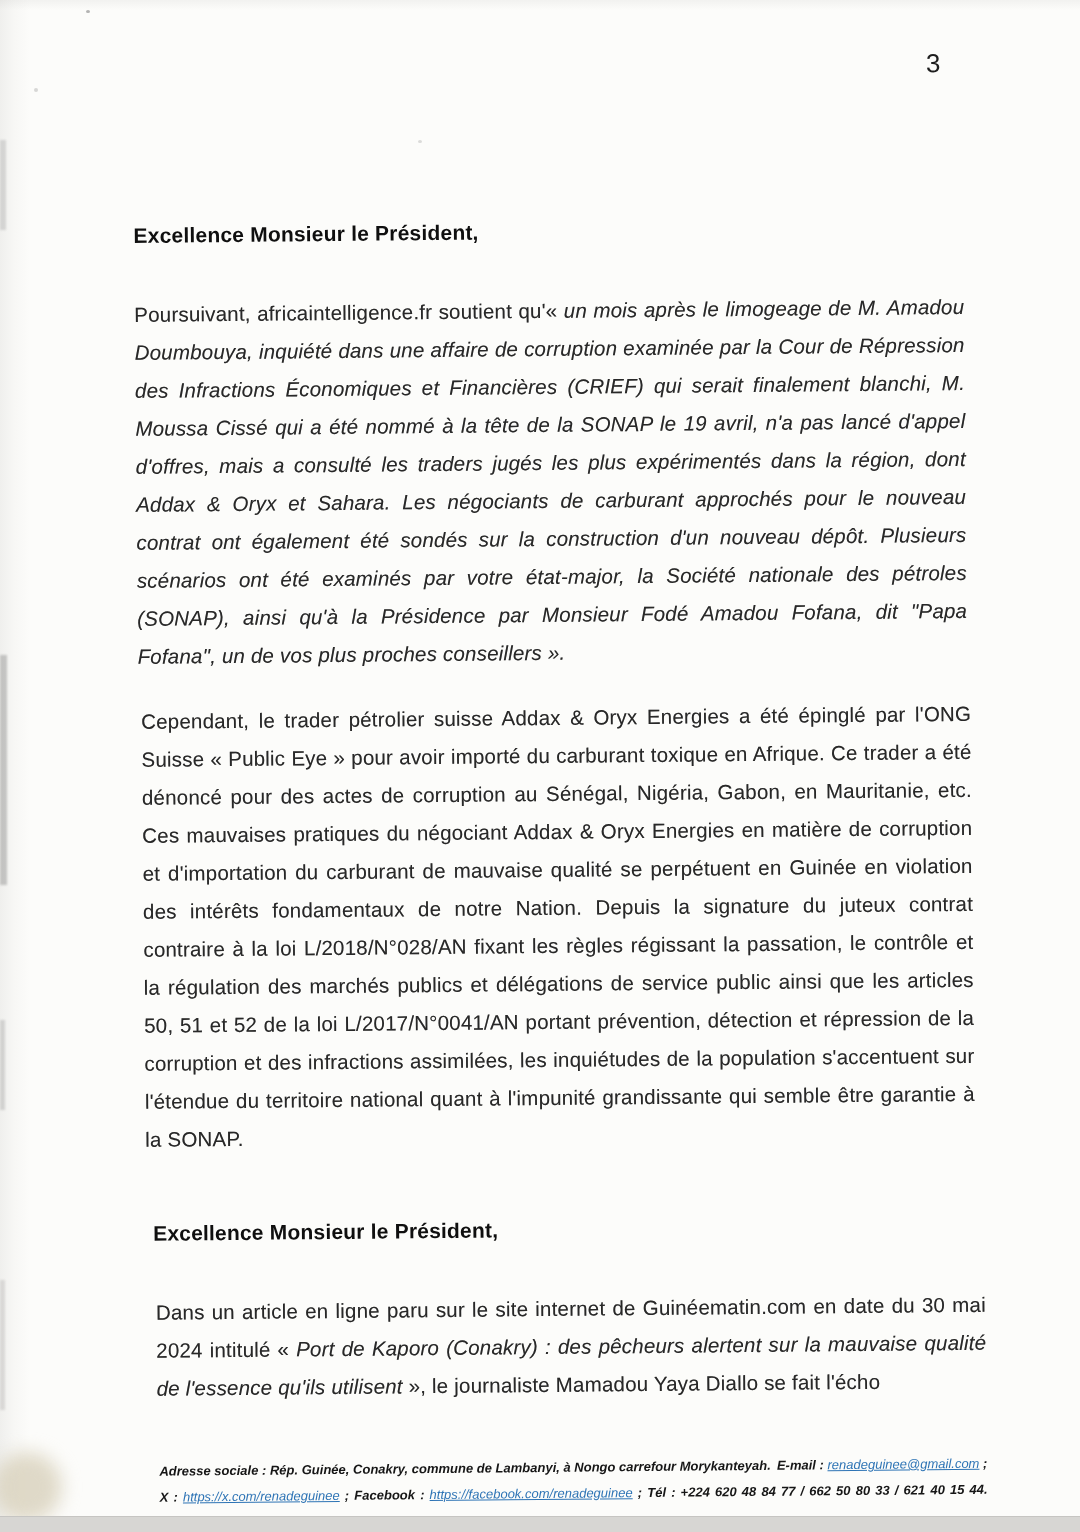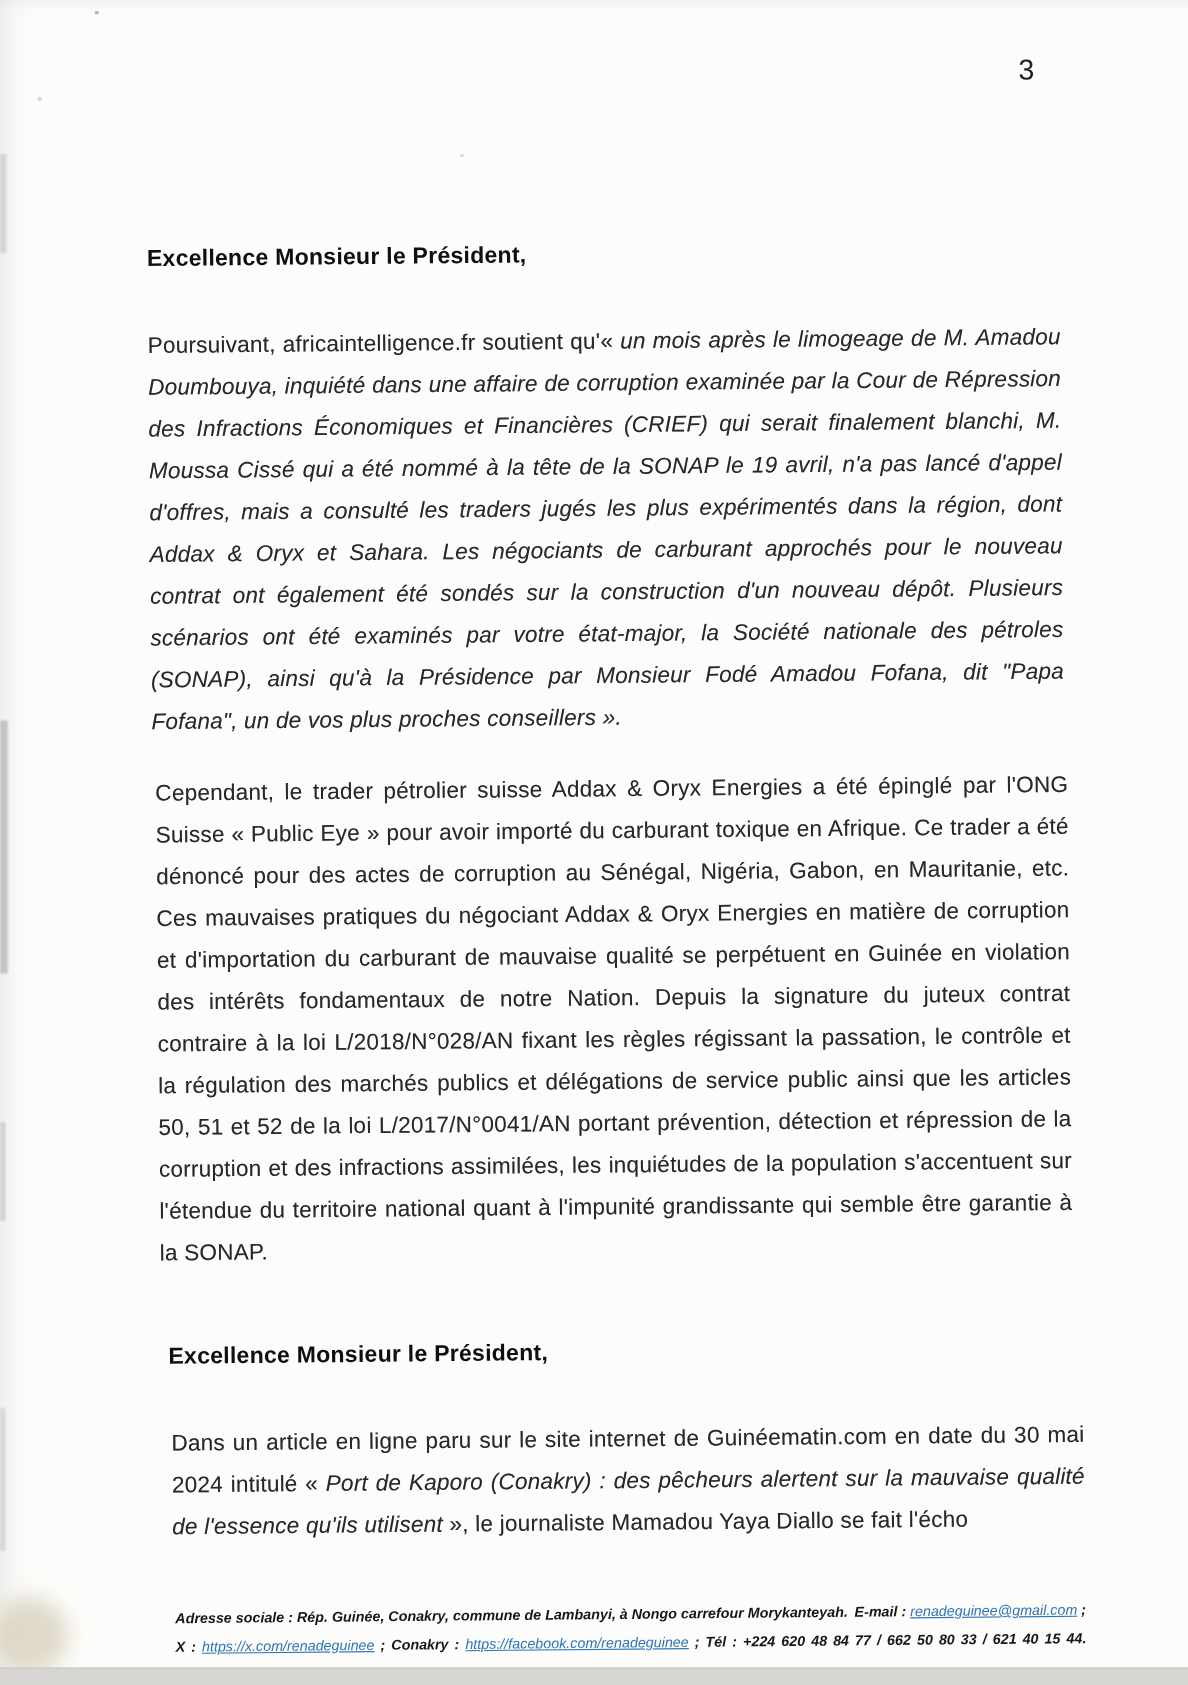--- a/index.html
+++ b/index.html
@@ -107,17 +107,17 @@
 
     <div class="salutation salutation-2">Excellence Monsieur le Président,</div>
 
     <div class="para para-3"><span class="seg-regular">Dans un article en ligne paru sur le site internet de Guinéematin.com en date du 30 mai 2024 intitulé « </span><span class="seg-italic">Port de Kaporo (Conakry) : des pêcheurs alertent sur la mauvaise qualité de l'essence qu'ils utilisent</span><span class="seg-regular"> », le journaliste Mamadou Yaya Diallo se fait l'écho</span></div>
 
     <div class="footer">
       <div class="footer-line-1">
         <span><span class="seg-text">Adresse sociale : Rép. Guinée, Conakry, commune de Lambanyi, à Nongo carrefour Morykanteyah.</span></span>
         <span><span class="seg-text">E-mail : </span><a class="seg-link">renadeguinee@gmail.com</a><span class="seg-text"> ;</span></span>
       </div>
-      <div class="footer-line-2"><span class="seg-text">X : </span><a class="seg-link">https://x.com/renadeguinee</a><span class="seg-text"> ; Conakry : </span><a class="seg-link">https://facebook.com/renadeguinee</a><span class="seg-text"> ; Tél : +224 620 48 84 77 / 662 50 80 33 / 621 40 15 44.</span></div>
+      <div class="footer-line-2"><span class="seg-text">X : </span><a class="seg-link">https://x.com/renadeguinee</a><span class="seg-text"> ; Facebook : </span><a class="seg-link">https://facebook.com/renadeguinee</a><span class="seg-text"> ; Tél : +224 620 48 84 77 / 662 50 80 33 / 621 40 15 44.</span></div>
     </div>
 
   </div>
 </div>
 
 </body></html>

